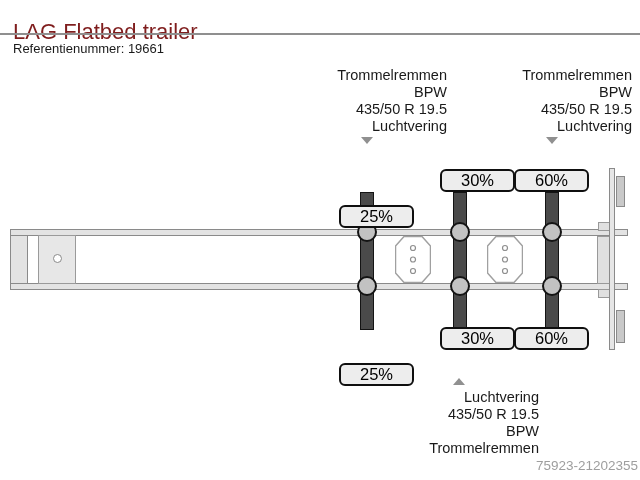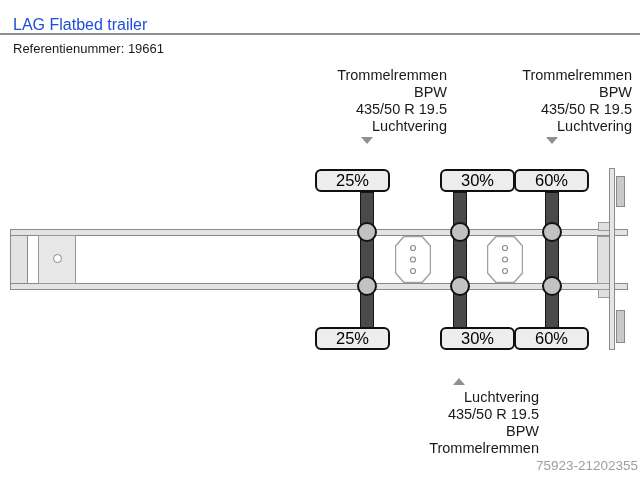--- a/index.html
+++ b/index.html
@@ -1,21 +1,21 @@
 <!DOCTYPE html>
 <html><head>
 <meta charset="utf-8">
 <style>
   html,body{margin:0;padding:0;background:#fff;}
   #screen{
     position:relative;width:640px;height:480px;background:#ffffff;overflow:hidden;
     font-family:"Liberation Sans", sans-serif;color:#111;
   }
   
-  .page-title{position:absolute;left:13px;top:13px;font-size:16px;line-height:24px;color:#1d4ed8;}
+  .page-title{position:absolute;left:13px;top:20px;font-size:22px;line-height:24px;color:#7f1d1d;}
   .title-rule{position:absolute;left:0;top:33px;width:640px;height:2px;background:#8f8f8f;}
   .ref-number{position:absolute;left:13px;top:41px;font-size:13px;line-height:15px;color:#1a1a1a;}
   
   .spec{position:absolute;width:160px;text-align:right;font-size:14.5px;line-height:17px;color:#1a1a1a;}
   .spec-top-left{left:287px;top:67px;}
   .spec-top-right{left:472px;top:67px;}
   .spec-bottom{left:379px;top:389px;}
   .arrow-down{position:absolute;width:0;height:0;top:137px;
     border-left:6px solid transparent;border-right:6px solid transparent;border-top:7px solid #909090;}
   .arrow-down.a1{left:361px;}
@@ -44,21 +44,21 @@
   
   .axle-bar{position:absolute;top:192px;width:12px;height:136px;background:#4a4a4a;border:1.5px solid #141414;}
   .axle-bar.x1{left:360px;}
   .axle-bar.x2{left:453px;}
   .axle-bar.x3{left:545px;}
   .hub{position:absolute;width:16px;height:16px;border-radius:50%;background:#c2c2c2;border:2px solid #141414;}
   .hub.x1{left:357px;} .hub.x2{left:450px;} .hub.x3{left:542px;}
   .hub-top{top:222px;} .hub-bottom{top:276px;}
   .badge{position:absolute;width:71px;height:19px;background:#ededed;border:2.5px solid #0f0f0f;border-radius:6px;
     text-align:center;font-size:16.5px;line-height:19px;color:#000;}
-  .badge.x1{left:315px;} .badge.x2{left:440px;} .badge.x3{left:514px;text-align:center;}
+  .badge.x1{left:339px;margin-top:36px;} .badge.x2{left:440px;} .badge.x3{left:514px;text-align:center;}
   .badge-top{top:169px;} .badge-bottom{top:327px;}
   
   .watermark{position:absolute;right:2px;top:458px;font-size:13.5px;color:#9e9e9e;}
 </style>
 </head>
 <body>
 
 <div id="screen">
 
   <div class="page-title">LAG Flatbed trailer</div>

